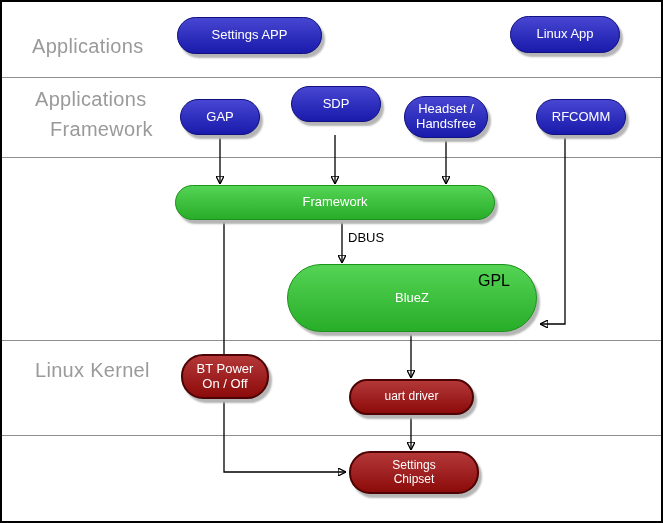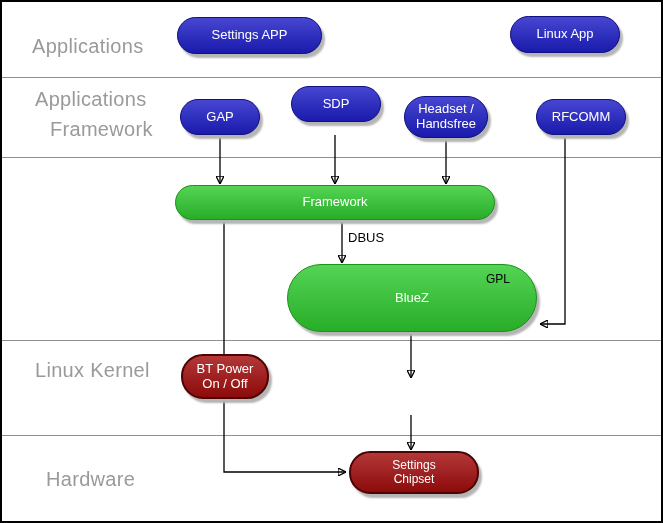--- a/index.html
+++ b/index.html
@@ -27,38 +27,37 @@
   }
   .pill.blue  { background-color:var(--app-node,#1e1ec8);     border:1px solid #10107e; font-size:13px;justify-content:center; }
   .pill.green { background-color:var(--library-node,#2fca2f); border:1px solid #1b921b; font-size:13px; }
   .pill.red   { background-color:var(--kernel-node,#a30c0c);  border:2px solid #4d0303; font-size:12px;align-items:center; }
   .pill .small { font-size:13px; }
   .note {
     position:absolute; color:#000; font-size:13px; z-index:3; white-space:nowrap;
   }
   .gpl-tag {
     position:absolute; right:26px; top:8px;
-    color:#000; font-size:12px; line-height:1;
+    color:#000; font-size:16px; line-height:1;
   }
 </style>
 </head>
 <body>
 
 <div class="canvas">
 
   <div class="sep" style="top:75px"></div>
   <div class="sep" style="top:155px"></div>
   <div class="sep" style="top:338px"></div>
   <div class="sep" style="top:433px"></div>
 
   <div class="layer-label" style="left:30px;top:33px">Applications</div>
   <div class="layer-label" style="left:33px;top:86px">Applications</div>
   <div class="layer-label" style="left:48px;top:116px">Framework</div>
   <div class="layer-label" style="left:33px;top:357px">Linux Kernel</div>
-  <div class="layer-label" style="left:44px;top:466px">Hardware</div>
 
   <svg class="arrows" width="663" height="523" viewBox="0 0 663 523">
     <defs>
       <marker id="ah" viewBox="0 0 8 8" refX="8" refY="4" markerWidth="8" markerHeight="8" orient="auto" markerUnits="userSpaceOnUse">
         <path d="M0,0 L8,4 L0,8 z" fill="#000" stroke="none"></path>
       </marker>
     </defs>
     <path d="M218 133 V182" marker-end="url(#ah)"></path>
     <path d="M333 133 V182" marker-end="url(#ah)"></path>
     <path d="M444 136 V182" marker-end="url(#ah)"></path>
@@ -94,20 +93,23 @@
   </div>
   <div class="pill green" style="left:285px;top:262px;width:250px;height:68px;border-radius:34px">
     <span>BlueZ</span>
     <span class="gpl-tag">GPL</span>
   </div>
 
   <div class="pill red" style="left:179px;top:352px;width:88px;height:45px;border-radius:22px">
     <span class="small">BT Power</span>
     <span class="small">On / Off</span>
   </div>
+  <div class="pill red" style="left:347px;top:377px;width:125px;height:36px;border-radius:18px">
+    <span>uart driver</span>
+  </div>
 
   <div class="pill red" style="left:347px;top:449px;width:130px;height:43px;border-radius:21px">
     <span>Settings</span>
     <span>Chipset</span>
   </div>
 
   <div class="note" style="left:346px;top:228px">DBUS</div>
 
 </div>
 

